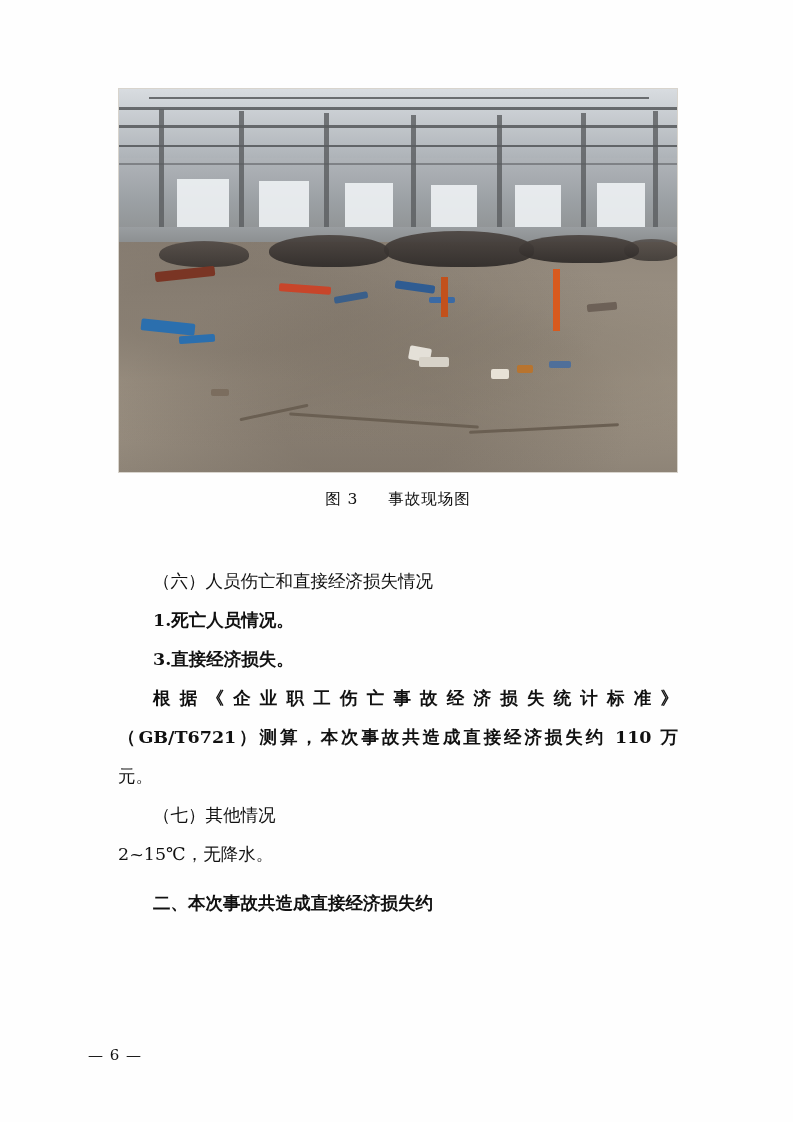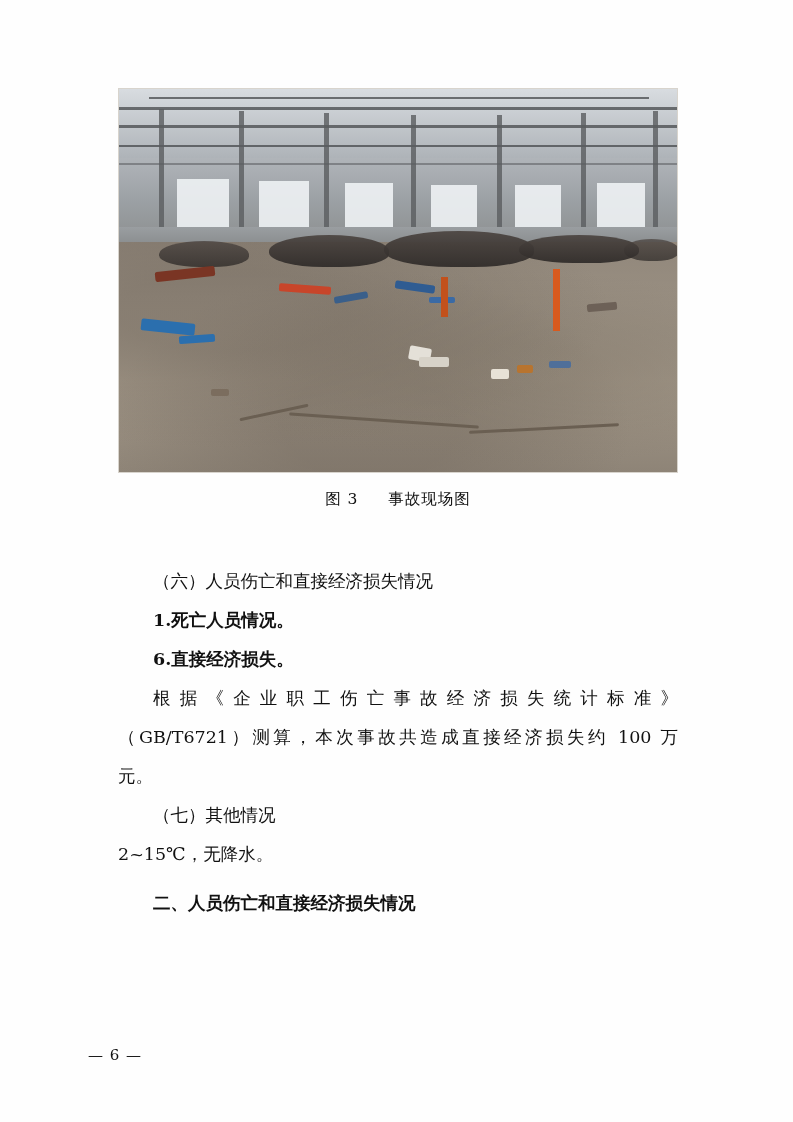--- a/index.html
+++ b/index.html
@@ -124,20 +124,21 @@
   .p {
     margin: 0;
     text-align: justify;
     text-justify: inter-ideograph;
   }
   .indent { text-indent: 2em; }
   .bold { font-weight: bold; }
   .spread {
     text-align: justify;
     text-align-last: justify;
+    font-weight: bold;
   }
   .sec-head {
     font-weight: bold;
     text-indent: 2em;
     margin-top: 10px;
   }
 
   
   .footer {
     position: absolute;
@@ -223,30 +224,30 @@
       </div>
     </div>
 
     <div class="body">
 
       <p class="p indent">（六）人员伤亡和直接经济损失情况</p>
 
       <p class="p indent bold">1.死亡人员情况。</p>
 
 
-      <p class="p indent bold">6.直接经济损失。</p>
+      <p class="p indent bold">3.直接经济损失。</p>
 
       <p class="p indent spread">根据《企业职工伤亡事故经济损失统计标准》</p>
-      <p class="p spread">（GB/T6721）测算，本次事故共造成直接经济损失约 100 万</p>
+      <p class="p spread">（GB/T6721）测算，本次事故共造成直接经济损失约 110 万</p>
       <p class="p">元。</p>
 
       <p class="p indent">（七）其他情况</p>
 
       <p class="p">2~15℃，无降水。</p>
 
-      <p class="p sec-head">二、人员伤亡和直接经济损失情况</p>
+      <p class="p sec-head">二、本次事故共造成直接经济损失约</p>
     </div>
   </div>
 
   <div class="footer">
     <span>— 6 —</span>
   </div>
 </div>
 
 </body></html>

